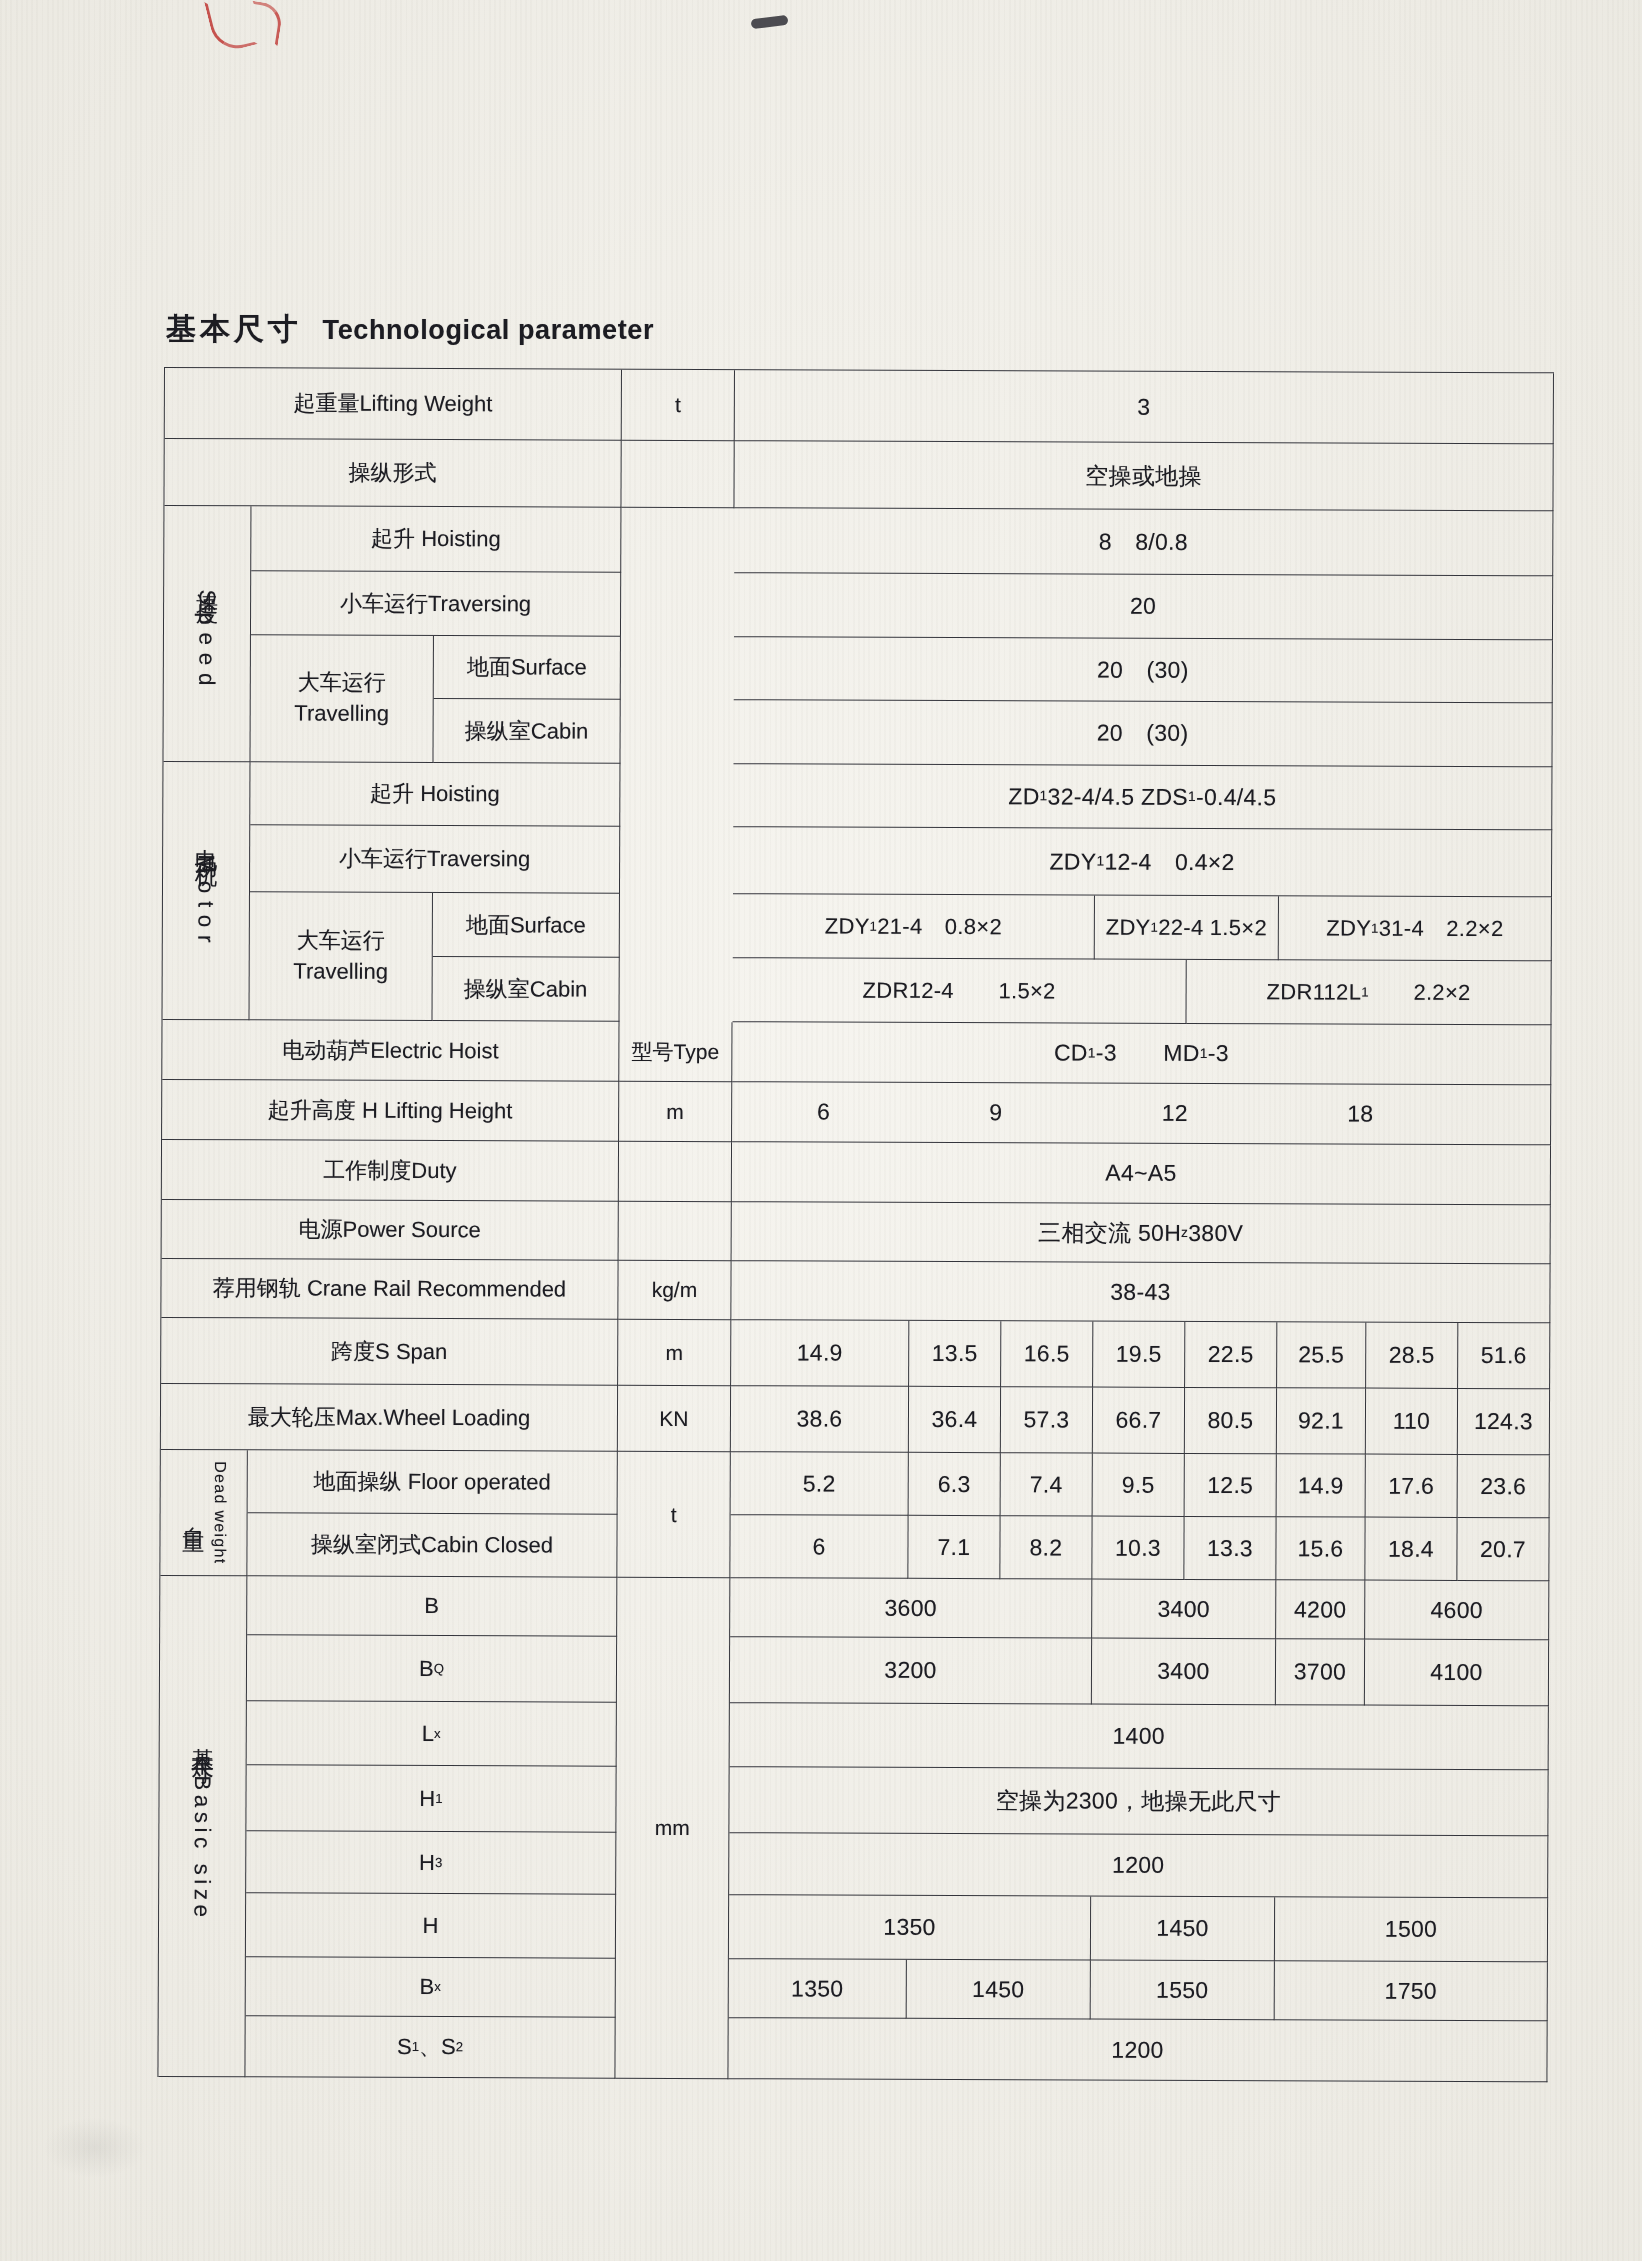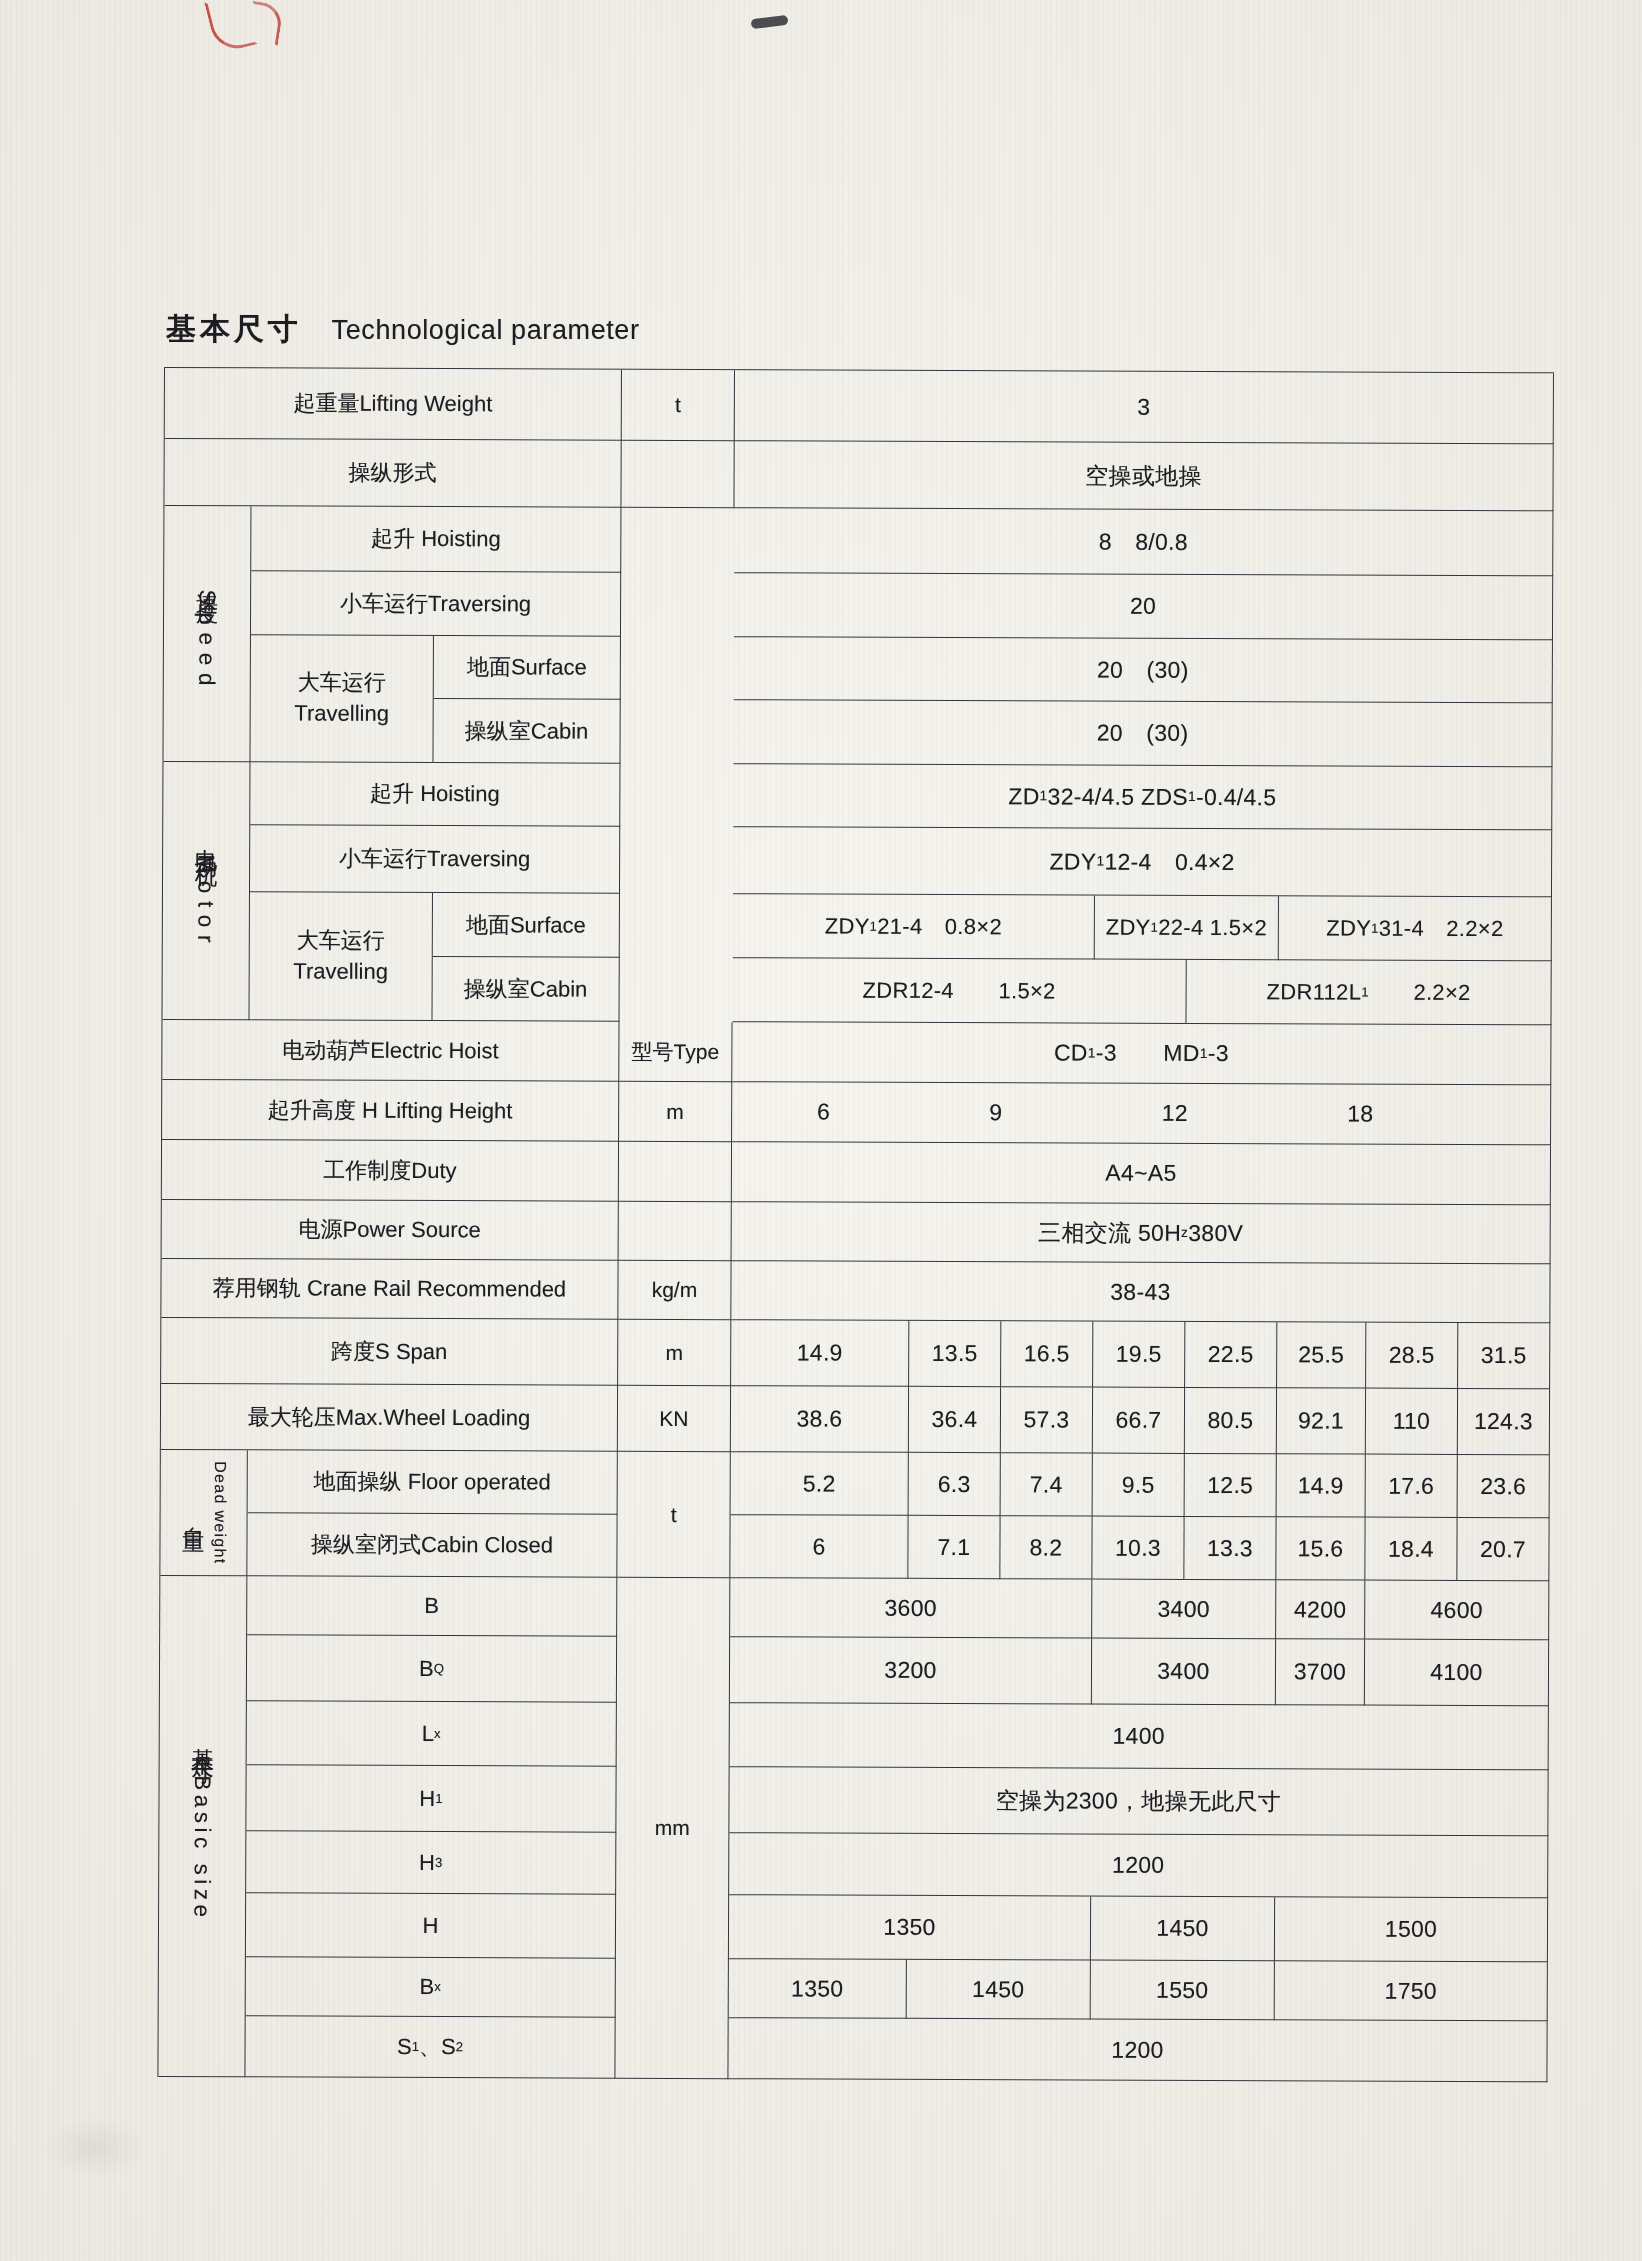--- a/index.html
+++ b/index.html
@@ -18,21 +18,21 @@
     content:"";position:absolute;inset:0;pointer-events:none;
     background:
       repeating-linear-gradient(90deg, rgba(120,115,100,0.035) 0 1.9px, rgba(0,0,0,0) 1.9px 5.2px),
       radial-gradient(ellipse at 50% 45%, rgba(255,255,255,0.25), rgba(90,85,70,0.05) 95%);
   }
   .page-title{
     position:absolute;top:309px;left:166px;white-space:nowrap;
     text-shadow:0 0 0.8px rgba(20,20,30,0.35);
   }
   .page-title .t-zh{font-size:30px;font-weight:600;letter-spacing:3.9px;}
-  .page-title .t-en{font-size:27px;font-weight:400;margin-left:30px;letter-spacing:0.6px;}
+  .page-title .t-en{font-size:27px;font-weight:700;margin-left:21px;letter-spacing:0.6px;}
 
   .ptable{
     position:absolute;top:367px;left:164px;
     display:grid;
     grid-template-columns:87px 183px 187px 113px 178px 92px 92px 92px 92px 89px 92px 92px;
     grid-template-rows:71px 67px 65px 64px 63px 64px 63px 67px 64px 64px 60px 60px 60px 59px 59px 66px 66px 63px 63px 59px 66px 64px 66px 62px 64px 59px 61px;
     border-top:1.6px solid var(--line);
     border-left:1.6px solid var(--line);
     transform:rotate(0.22deg);
     transform-origin:0 0;
@@ -148,21 +148,21 @@
 
   <div class="cell lbl" style="grid-area:16/1/17/4">跨度S Span</div>
   <div class="cell unit" style="grid-area:16/4/17/5">m</div>
   <div class="cell val" style="grid-area:16/5/17/6">14.9</div>
   <div class="cell val" style="grid-area:16/6/17/7">13.5</div>
   <div class="cell val" style="grid-area:16/7/17/8">16.5</div>
   <div class="cell val" style="grid-area:16/8/17/9">19.5</div>
   <div class="cell val" style="grid-area:16/9/17/10">22.5</div>
   <div class="cell val" style="grid-area:16/10/17/11">25.5</div>
   <div class="cell val" style="grid-area:16/11/17/12">28.5</div>
-  <div class="cell val" style="grid-area:16/12/17/13">31.5</div>
+  <div class="cell val" style="grid-area:16/12/17/13">51.6</div>
 
   <div class="cell lbl" style="grid-area:17/1/18/4">最大轮压Max.Wheel Loading</div>
   <div class="cell unit" style="grid-area:17/4/18/5">KN</div>
   <div class="cell val" style="grid-area:17/5/18/6">38.6</div>
   <div class="cell val" style="grid-area:17/6/18/7">36.4</div>
   <div class="cell val" style="grid-area:17/7/18/8">57.3</div>
   <div class="cell val" style="grid-area:17/8/18/9">66.7</div>
   <div class="cell val" style="grid-area:17/9/18/10">80.5</div>
   <div class="cell val" style="grid-area:17/10/18/11">92.1</div>
   <div class="cell val" style="grid-area:17/11/18/12">110</div>

